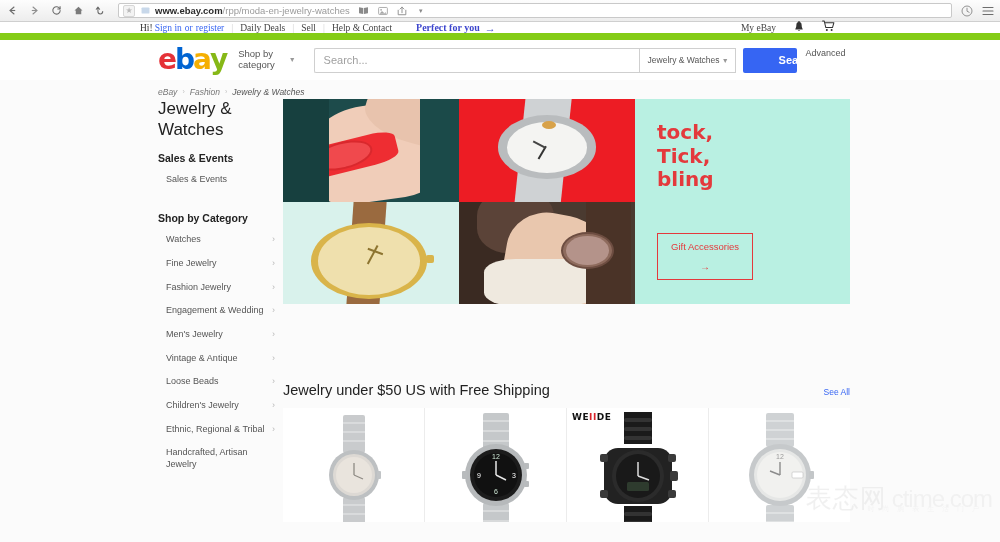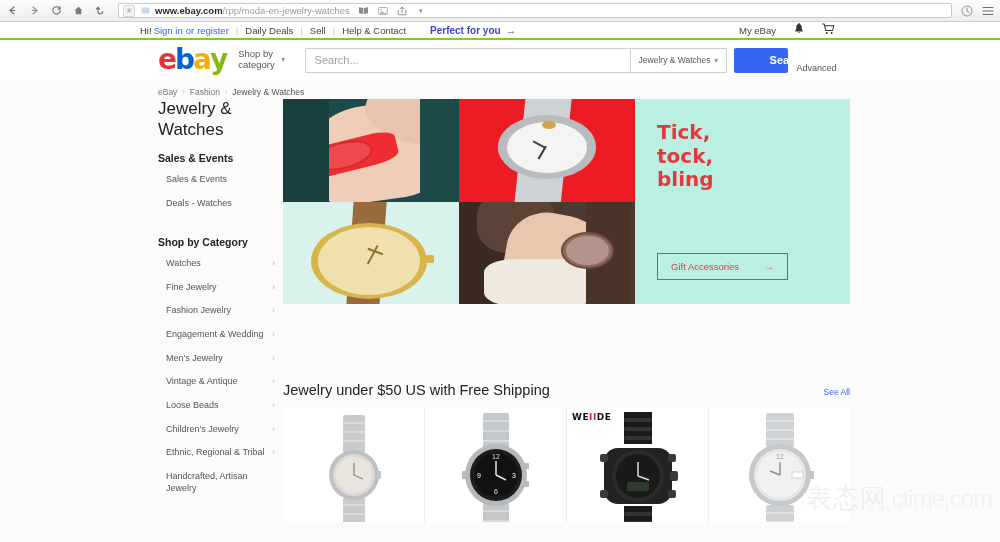--- a/index.html
+++ b/index.html
@@ -42,21 +42,22 @@
     width:12px;height:12px;display:flex;align-items:center;justify-content:center;
     color:#8a8a8a;font-size:10px;flex:none;
   }
   #chrome-right{display:flex;align-items:center;gap:7px;padding-left:4px;}
 
   
   #utility-bar{
     height:18px;width:1000px;background:#fff;
     display:flex;align-items:center;
     font-size:9.5px;color:#555;
-    border-bottom:2px solid #84cc16;
+    border-bottom:7px solid #84cc16;
+    font-family:Liberation Serif, serif;
   }
   #utility-left{display:flex;align-items:center;margin-left:140px;gap:0;}
   #utility-left .greet{color:#333;}
   #utility-left a{color:#3665f3;text-decoration:none;margin-left:2px;}
   #utility-left .u-sep{color:#cfcfcf;margin:0 7px;}
   #utility-left .u-item{color:#444;}
   #perfect{margin-left:24px;color:#3d46cd;font-weight:bold;font-size:10px;display:flex;align-items:center;gap:5px;}
   #perfect .arrow{font-size:11px;font-weight:normal;}
   #utility-right{margin-left:auto;display:flex;align-items:center;gap:18px;margin-right:165px;}
   #utility-right .u-item{color:#444;}
@@ -72,24 +73,24 @@
     font-family:"DejaVu Sans", sans-serif;
     font-weight:bold;font-size:28px;letter-spacing:-2px;line-height:1;
     display:flex;align-items:baseline;
   }
   #ebay-logo .e{color:#e53238;}
   #ebay-logo .b{color:#0064d2;}
   #ebay-logo .a{color:#f5af02;}
   #ebay-logo .y{color:#86b817;}
   #shop-by{
     margin-left:12px;font-size:9.5px;color:#555;line-height:1.15;
-    display:flex;align-items:center;gap:5px;
+    display:flex;align-items:center;gap:14px;
   }
   #shop-by .caret{font-size:7px;color:#999;}
-  #search-wrap{display:flex;align-items:flex-end;margin-left:18px;}
+  #search-wrap{display:flex;align-items:flex-start;margin-left:18px;}
   #search-input{
     width:325px;height:25px;border:1px solid #cfcfcf;border-right:none;
     border-radius:2px 0 0 2px;padding:0 9px;font-size:11px;color:#333;
     outline:none;background:#fff;
   }
   #search-input::placeholder{color:#a0a0a0;}
   #cat-select{
     width:97px;height:25px;border:1px solid #cfcfcf;background:#fff;
     display:flex;align-items:center;justify-content:space-between;
     padding:0 6px 0 8px;font-size:8.5px;color:#555;
@@ -100,21 +101,21 @@
     font-size:11px;font-weight:bold;margin-left:7px;border-radius:2px;cursor:pointer;padding-left:36px;
   }
   #advanced{margin-left:9px;font-size:9px;color:#555;}
 
   
   #page{width:1000px;height:442px;background:#fbfbfb;position:relative;overflow:hidden;}
   #breadcrumb{
     margin-left:158px;padding-top:6px;font-size:8.5px;color:#777;
     display:flex;align-items:center;gap:5px;height:17px;
   }
-  #breadcrumb .crumb{color:#777;}
+  #breadcrumb .crumb{color:#777;font-style:italic;}
   #breadcrumb .crumb.current{color:#555;}
   #breadcrumb .sep{color:#c3c3c3;font-size:7px;}
 
   #content{display:flex;padding-left:158px;}
 
   
   #sidebar{
     width:125px;flex:none;background:#fbfbfb;padding-right:6px;
   }
   #page-title{
@@ -150,21 +151,21 @@
     padding:22px 18px 0 22px;position:relative;
   }
   #hero-title{
     font-family:"DejaVu Sans", sans-serif;
     font-size:20px;line-height:1.18;font-weight:bold;color:#e4393c;margin-bottom:11px;
   }
   #hero-sub{font-size:10px;color:#e4393c;line-height:1.3;}
   #hero-cta{
     position:absolute;left:22px;bottom:24px;
     border:1px solid #e4393c;color:#e4393c;font-size:9.5px;
-    padding:7px 13px;display:inline-flex;align-items:center;gap:25px;cursor:pointer;
+    padding:7px 13px;display:inline-flex;align-items:center;gap:9px;cursor:pointer;flex-direction:column;
   }
   #hero-cta .arrow{font-size:10px;}
 
   
   #section-head{
     display:flex;align-items:baseline;justify-content:space-between;
     width:567px;margin-top:78px;margin-bottom:10px;
   }
   #section-title{font-size:14.5px;color:#222;font-weight:normal;}
   #see-all{font-size:8.5px;color:#3665f3;}
@@ -342,24 +343,20 @@
   <div id="content">
 
     <div id="sidebar">
       <div id="page-title">Jewelry &amp; Watches</div>
 
       <div class="side-head">Sales &amp; Events</div>
       <div class="side-item">
         <span>Sales &amp; Events</span>
         <span class="chev hidden">›</span>
       </div>
-      <div class="side-item">
-        <span>Deals - Watches</span>
-        <span class="chev hidden">›</span>
-      </div>
 
       <div class="side-head second">Shop by Category</div>
 
       <div class="side-item">
         <span>Watches</span>
         <span class="chev">›</span>
         </div>
       <div class="side-item">
         <span>Fine Jewelry</span>
         <span class="chev">›</span>
@@ -437,22 +434,22 @@
             <div style="position:absolute;left:26%;top:12%;width:56%;height:88%;background:#e9c7ae;border-radius:42% 42% 30% 30%;transform:rotate(10deg);"></div>
             <div style="position:absolute;left:14%;top:56%;width:64%;height:46%;background:#efe9df;border-radius:28%;"></div>
             <div style="position:absolute;right:2%;top:0;width:26%;height:100%;background:#4a3327;"></div>
             <div class="watch-face" style="right:12%;top:30%;width:30%;height:36%;background:#8e6b5d;border:2px solid #6d4d41;"></div>
             <div class="watch-face" style="right:15%;top:34%;width:24%;height:28%;background:#b4938a;"></div>
           </div>
         </div>
 
         <div id="hero-panel">
           <div id="hero-title">
+            <div>tock,</div>
             <div>Tick,</div>
-            <div>tock,</div>
             <div>bling</div>
           </div>
           <div id="hero-cta">
             <span>Gift Accessories</span>
             <span class="arrow">→</span>
           </div>
         </div>
       </div>
 
       <div id="section-head">

